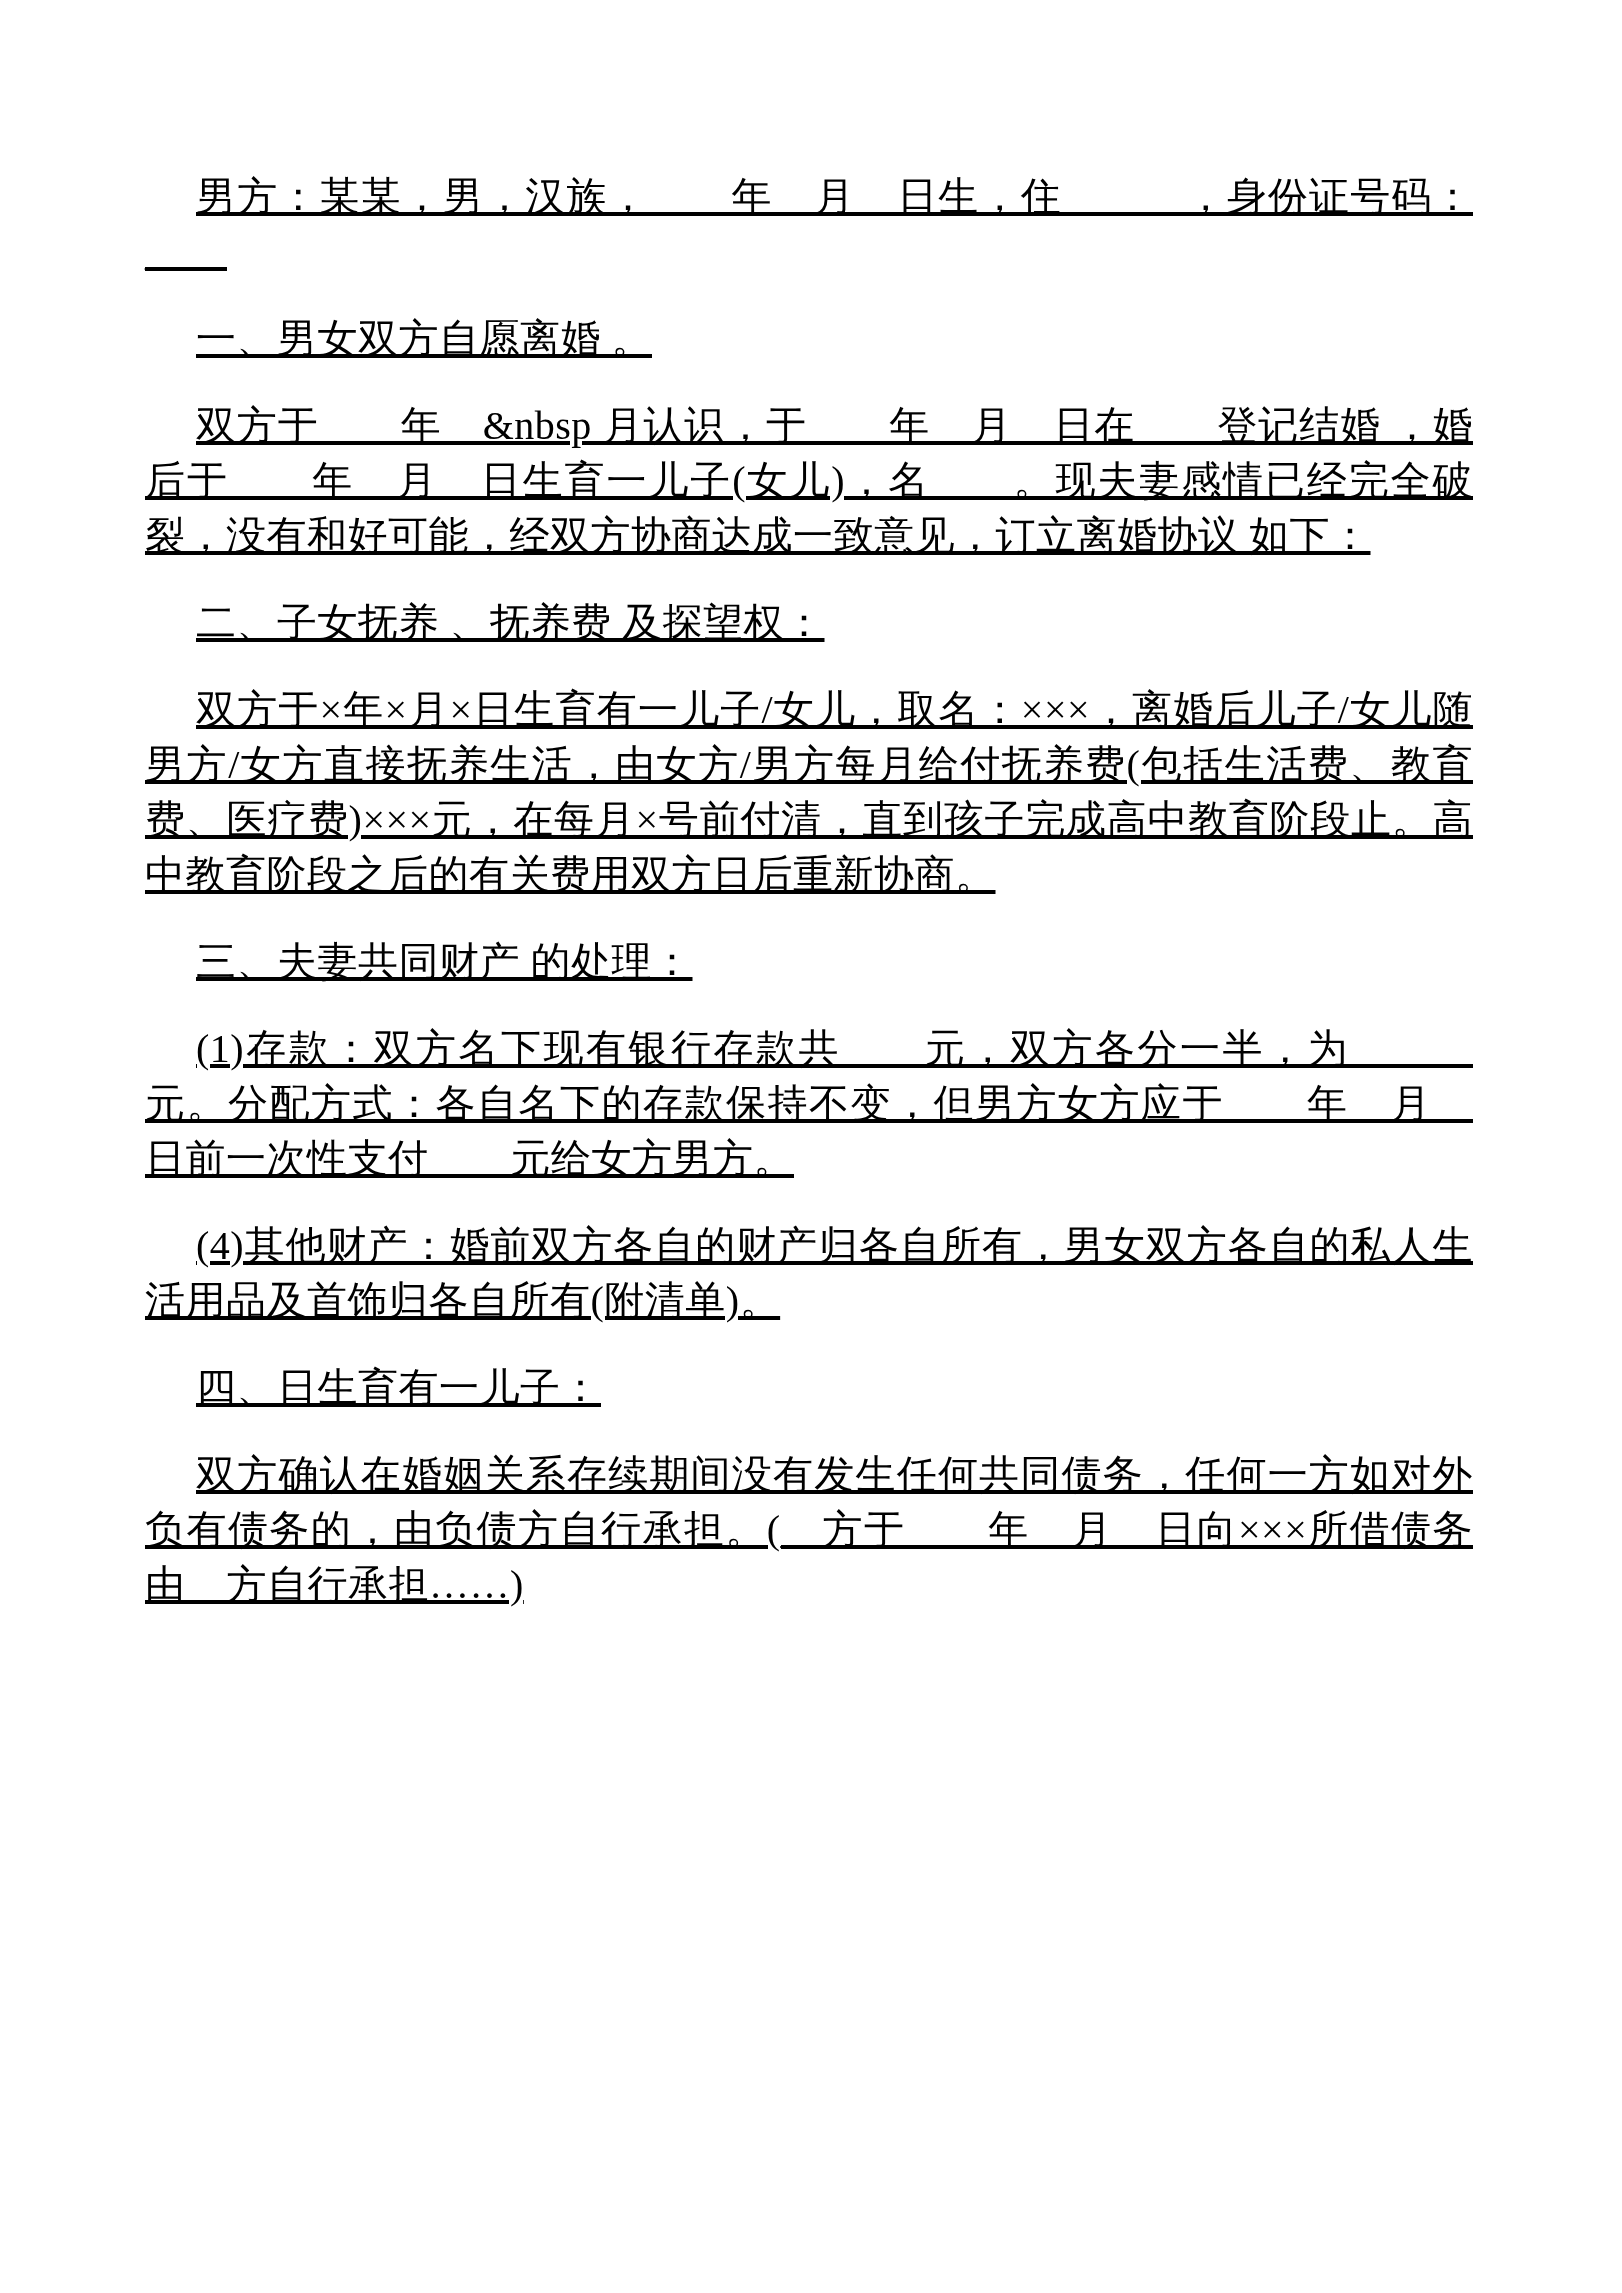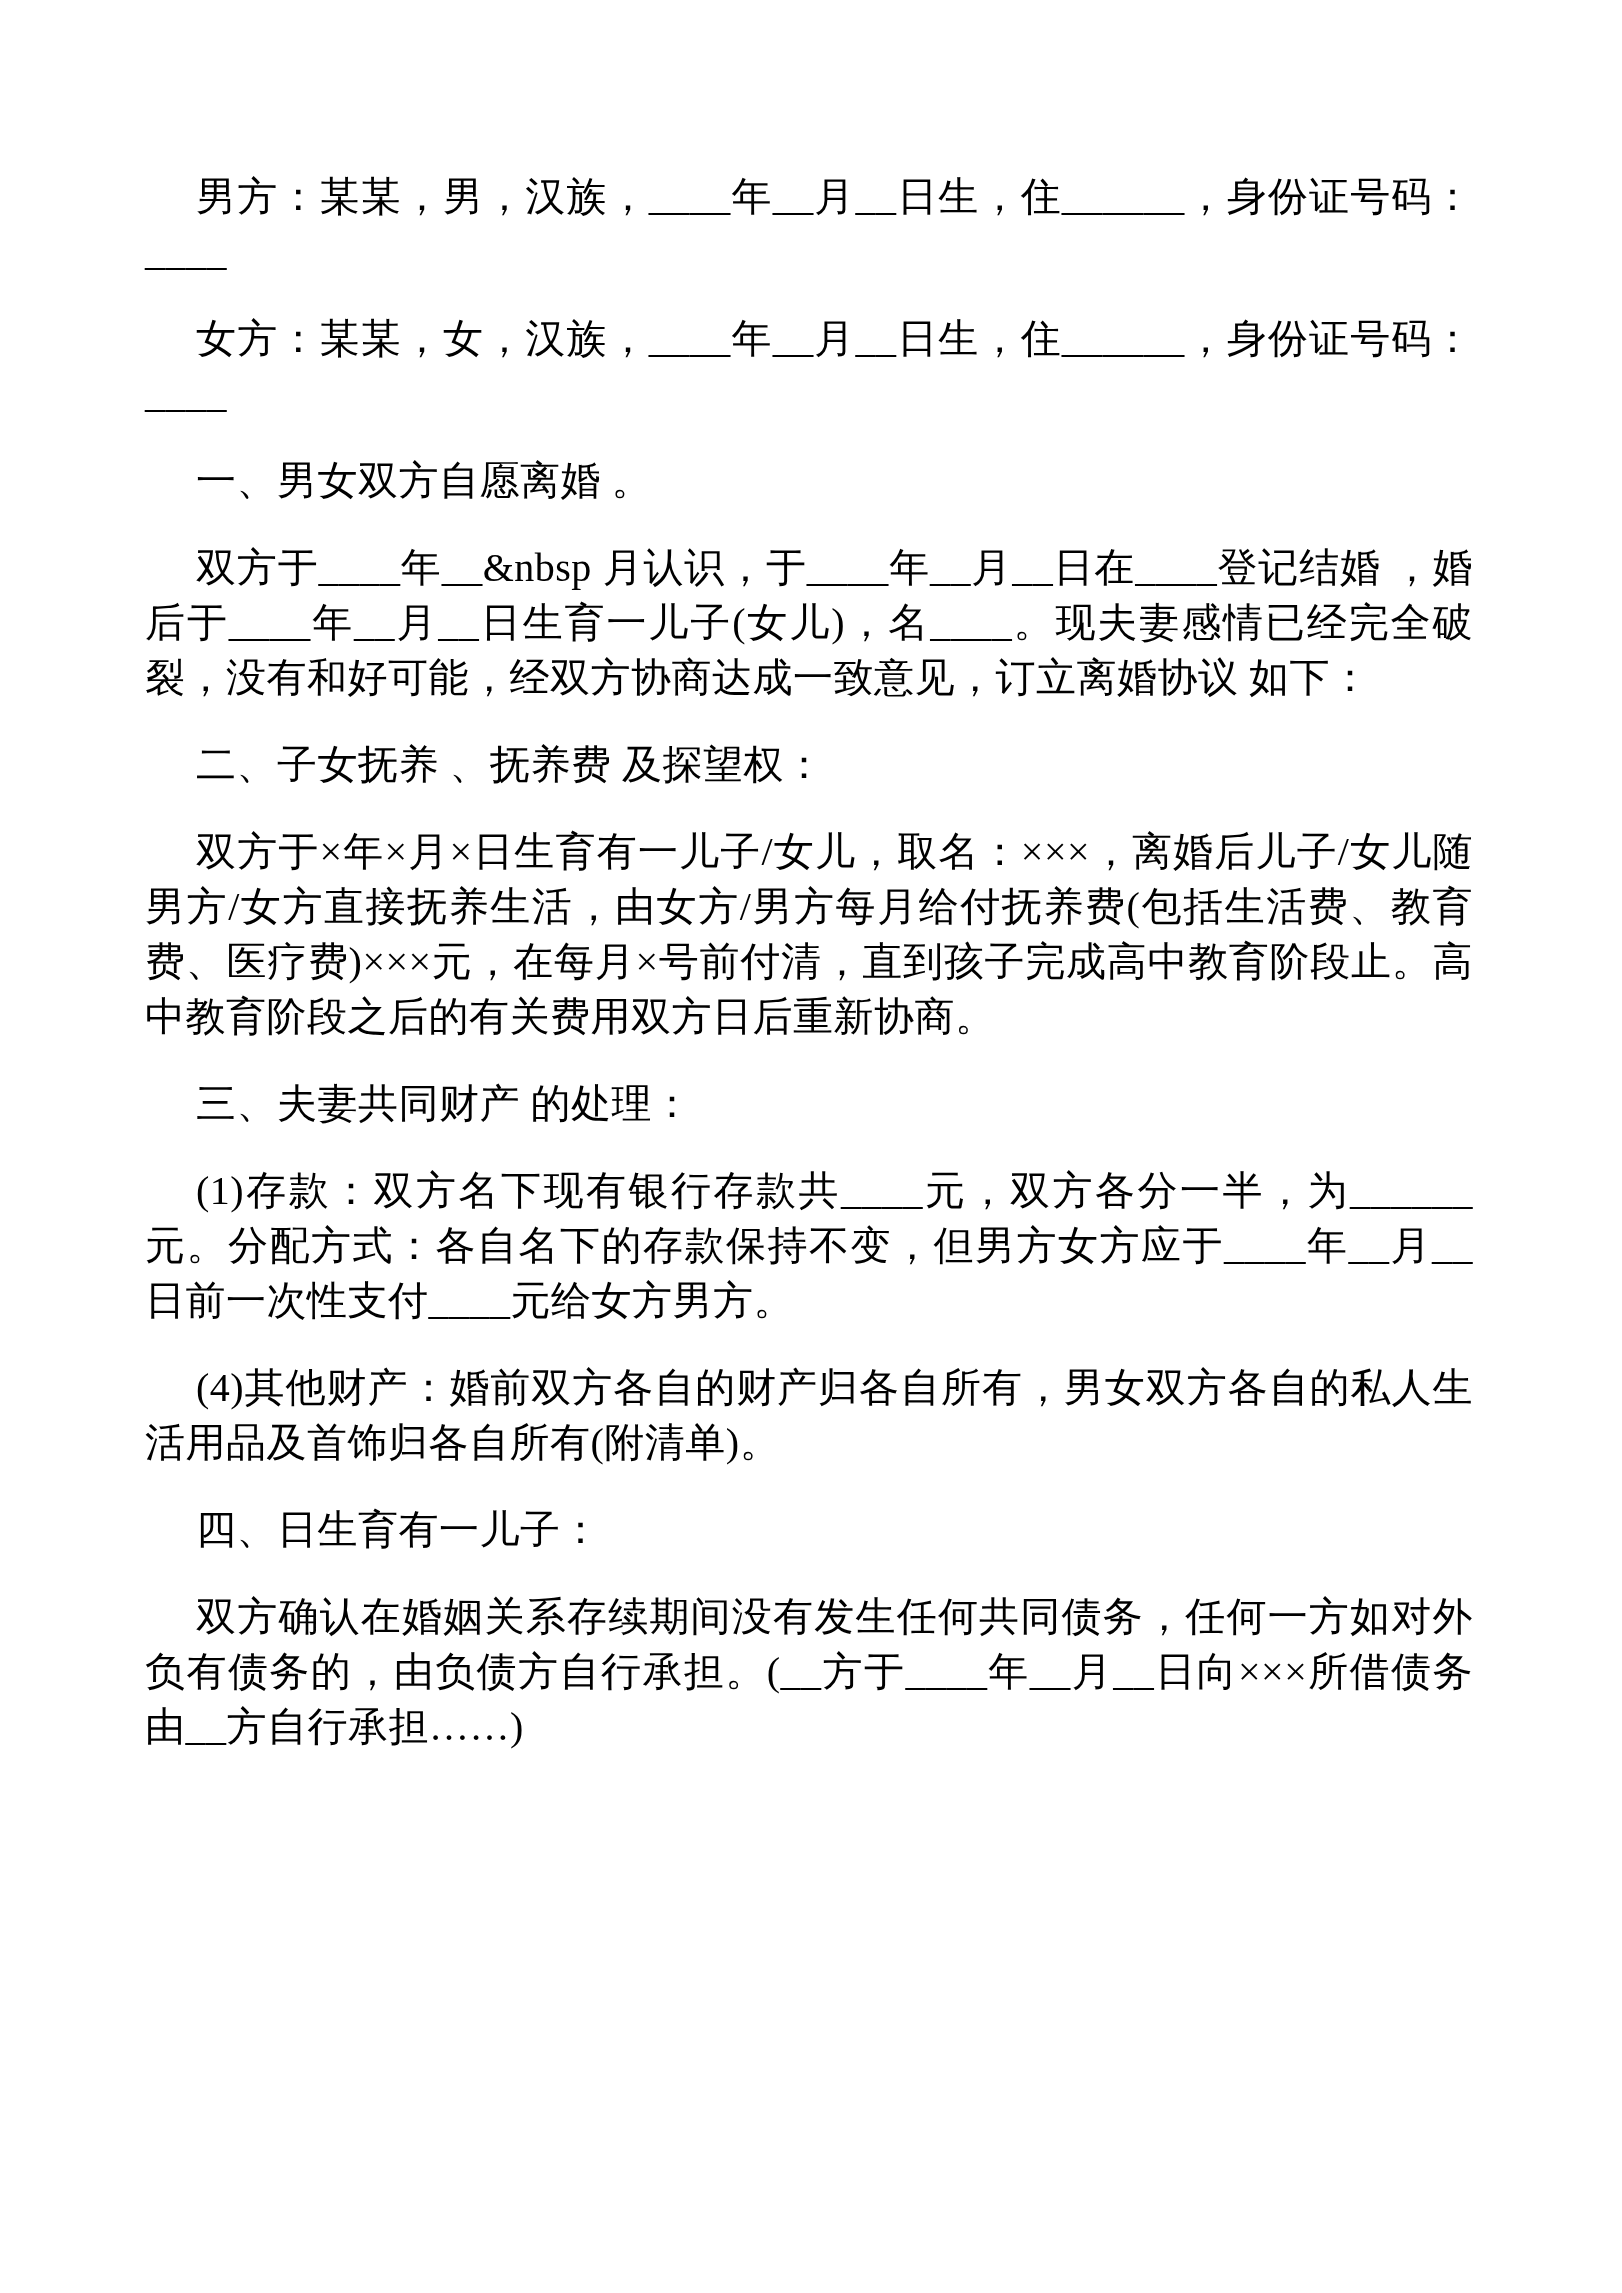--- a/index.html
+++ b/index.html
@@ -8,37 +8,37 @@
     width: 1623px;
     height: 2294px;
     overflow: hidden;
     font-family: "Liberation Serif", "DejaVu Serif", serif;
     color: #000000;
   }
   .page {
     width: 100%;
     height: 100%;
     padding: 169px 150px 36px 145px;
+    text-decoration: underline;
   }
   .para {
     font-size: 40px;
     line-height: 55px;
     text-indent: 51px;
     margin-bottom: 32px;
     text-align: justify;
     letter-spacing: 0.5px;
     word-break: normal;
   }
 </style>
 </head>
 <body style="background: rgb(255, 255, 255); color: rgb(0, 0, 0);">
 
 <div class="page">
   <p class="para">男方：某某，男，汉族，____年__月__日生，住______，身份证号码：____</p>
-  <p class="para">女方：某某，女，汉族，____年__月__日生，住______，身份证号码：____</p>
   <p class="para">一、男女双方自愿离婚 。</p>
   <p class="para">双方于____年__&amp;nbsp 月认识，于____年__月__日在____登记结婚 ，婚后于____年__月__日生育一儿子(女儿)，名____。现夫妻感情已经完全破裂，没有和好可能，经双方协商达成一致意见，订立离婚协议 如下：</p>
   <p class="para">二、子女抚养 、抚养费 及探望权：</p>
   <p class="para">双方于×年×月×日生育有一儿子/女儿，取名：×××，离婚后儿子/女儿随男方/女方直接抚养生活，由女方/男方每月给付抚养费(包括生活费、教育费、医疗费)×××元，在每月×号前付清，直到孩子完成高中教育阶段止。高中教育阶段之后的有关费用双方日后重新协商。</p>
   <p class="para">三、夫妻共同财产 的处理：</p>
   <p class="para">(1)存款：双方名下现有银行存款共____元，双方各分一半，为______元。分配方式：各自名下的存款保持不变，但男方女方应于____年__月__日前一次性支付____元给女方男方。</p>
   <p class="para">(4)其他财产：婚前双方各自的财产归各自所有，男女双方各自的私人生活用品及首饰归各自所有(附清单)。</p>
   <p class="para">四、日生育有一儿子：</p>
   <p class="para">双方确认在婚姻关系存续期间没有发生任何共同债务，任何一方如对外负有债务的，由负债方自行承担。(__方于____年__月__日向×××所借债务由__方自行承担……)</p>
 </div>

